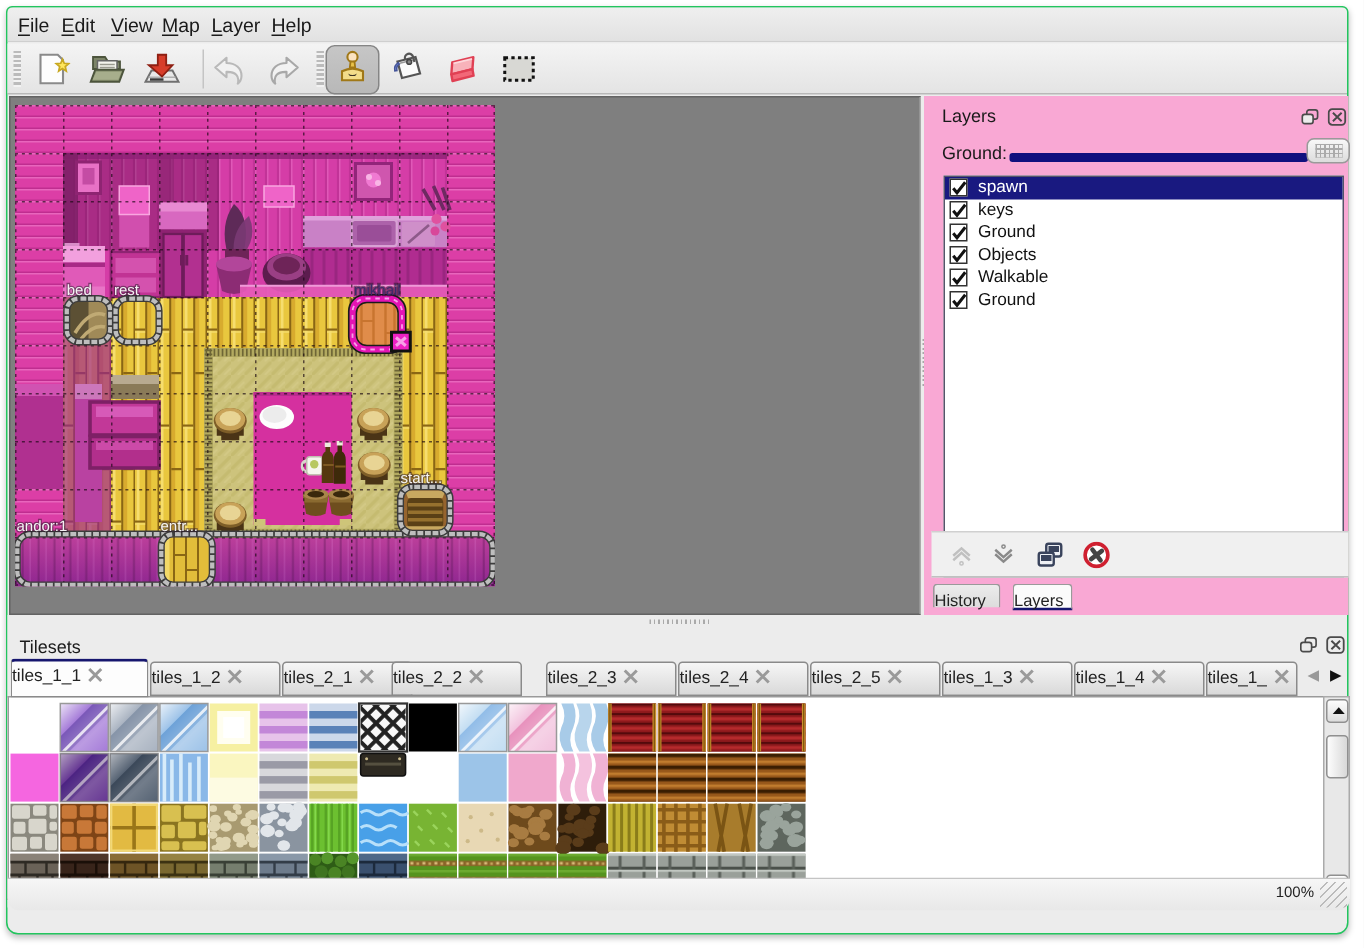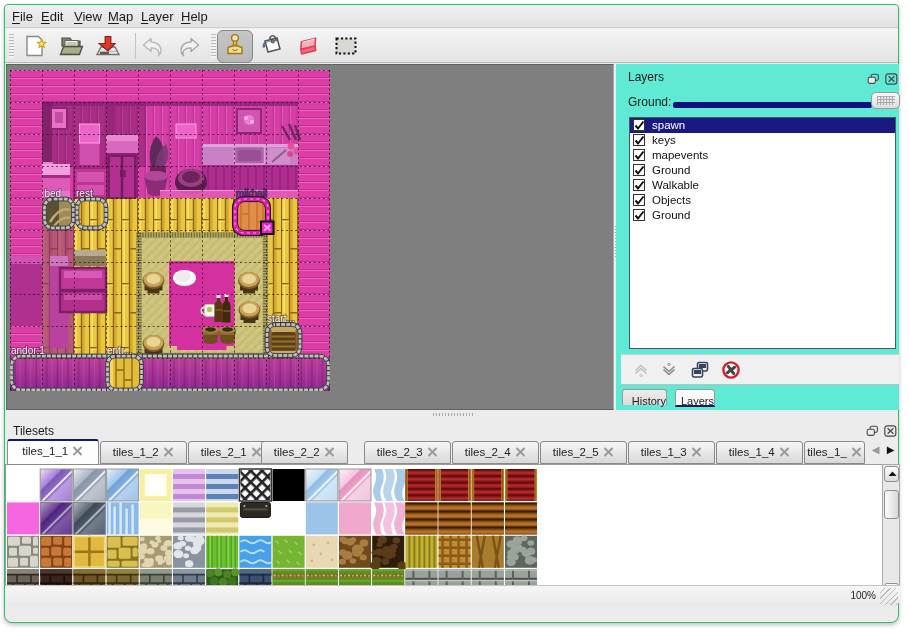--- a/index.html
+++ b/index.html
@@ -5,34 +5,34 @@
 #win {position:absolute;left:4px;top:4px;width:895px;height:619px;background:#ececec;border:1px solid #22c55e;border-radius:4px 4px 8px 8px;box-shadow:0 2px 4px rgba(0,0,0,0.25)}
 #menubar {position:absolute;left:0;top:0;width:100%;height:23px;background:linear-gradient(#efefef,#e2e2e2);border-bottom:1px solid #cfcfcf;border-radius:4px 4px 0 0}
 #menubar span {position:absolute;top:4px;font-size:13px;color:#1a1a1a}
 #menubar u {text-decoration-thickness:1px;text-underline-offset:2px}
 #toolbar {position:absolute;left:0;top:24px;width:100%;height:34px;background:linear-gradient(#f4f4f4,#e4e4e4);border-bottom:1px solid #b8b8b8}
 .tbi {position:absolute;top:5px}
 .handle {position:absolute;top:5px;width:5px;height:24px;background-image:repeating-linear-gradient(#bbb 0 1.4px,#f2f2f2 1.4px 3px)}
 .tsep {position:absolute;top:4px;width:1px;height:26px;background:#c4c4c4}
 #stampbtn {position:absolute;left:212px;top:1px;width:36px;height:33px;background:linear-gradient(#c6c6c6,#b8b8b8);border:1px solid #858585;border-radius:6px}
 #maparea {position:absolute;left:1px;top:59px;width:608px;height:346px;background:#7f7f7f;border:1px solid #636363;border-right:1px solid #aaa}
-#rightdock {position:absolute;left:611px;top:59px;width:283px;height:346px;background:#5eead4}
+#rightdock {position:absolute;left:611px;top:59px;width:283px;height:346px;background:#f9a8d4}
 .dtitle {position:absolute;font-size:12px;color:#1a1a1a}
-#llist {position:absolute;left:13px;top:53px;width:267px;height:232px;background:#fff;border:1px solid #55556a}
+#llist {position:absolute;left:13px;top:53px;width:267px;height:268px;background:#fff;border:1px solid #55556a}
 .lrow {position:relative;height:15px;font-size:11.5px;color:#111}
 .lrow.sel {background:#191980;color:#fff}
 .cb {position:absolute;left:3px;top:1px;width:12px;height:12px;background:#fff;border:1px solid #333;display:inline-block}
 .cb svg {position:absolute;left:0px;top:0px}
 .lt {position:absolute;left:22px;top:1px}
 #lbtnrow {position:absolute;left:5px;top:290px;width:278px;height:31px;background:#f0f0f0;border-top:1px solid #d0d0d0;border-bottom:1px solid #c0c0c0}
-.ptab {position:absolute;top:325px;height:16px;font-size:11px;color:#222;border:1px solid #9a9a9a;border-bottom:none;border-radius:3px 3px 0 0;text-align:right;padding-top:5px}
+.ptab {position:absolute;top:325px;height:16px;font-size:11px;color:#222;border:1px solid #9a9a9a;border-bottom:none;border-radius:3px 3px 0 0;text-align:left;padding-top:5px}
 #splitter {position:absolute;left:0;top:405px;width:100%;height:6px;background:#ececec}
 #tsdock {position:absolute;left:0;top:411px;width:825px;height:189px;background:#ececec}
 #tstabbar {position:absolute;left:0;top:23px;width:100%;height:26px}
-.tab {position:absolute;top:2px;height:23px;background:linear-gradient(#f6f6f6,#d9d9d9);border:1px solid #8a8a8a;border-radius:3px 3px 0 0;font-size:11.5px;color:#222;text-align:center;padding-top:4px;overflow:hidden;white-space:nowrap}
+.tab {position:absolute;top:2px;height:23px;background:linear-gradient(#f6f6f6,#d9d9d9);border:1px solid #8a8a8a;border-radius:3px 3px 0 0;font-size:11.5px;color:#222;text-align:left;padding-top:4px;overflow:hidden;white-space:nowrap}
 .tab svg {margin-left:4px;vertical-align:-1px}
 .tab.act {background:#fdfdfd;border-top:2px solid #16166e;top:0px;height:26px;z-index:2}
 #tsview {position:absolute;left:0px;top:48px;width:877px;height:136px;background:#fff;border:1px solid #9a9a9a;border-right:none}
 #tscroll {position:absolute;left:877px;top:48px;width:18px;height:136px;background:#e8e8e8;border:1px solid #aaa}
 .sbtn {position:absolute;left:0.5px;width:15px;height:16px;background:linear-gradient(#fdfdfd,#dcdcdc);border:1px solid #909090;border-radius:3px}
 #statusbar {position:absolute;left:0;top:580px;width:895px;height:22px;background:linear-gradient(#f6f6f6,#e8e8e8);border-top:1px solid #c4c4c4;border-radius:0 0 8px 8px;font-size:10px;color:#222}
 .fl {position:absolute;top:0}
 </style></head>
 <body>
 <div id="win">
@@ -327,45 +327,37 @@
             </svg>
           </span>
           <span class="lt">keys</span>
         </div>
         <div class="lrow">
           <span class="cb">
             <svg width="11" height="11" viewBox="0 0 11 11">
               <path d="M1.5 5.5 L4 8.5 L9.5 1.5" fill="none" stroke="#111" stroke-width="2"></path>
             </svg>
           </span>
-          <span class="lt">mapevents</span>
-        </div>
-        <div class="lrow">
-          <span class="cb">
-            <svg width="11" height="11" viewBox="0 0 11 11">
-              <path d="M1.5 5.5 L4 8.5 L9.5 1.5" fill="none" stroke="#111" stroke-width="2"></path>
-            </svg>
-          </span>
           <span class="lt">Ground</span>
         </div>
         <div class="lrow">
           <span class="cb">
             <svg width="11" height="11" viewBox="0 0 11 11">
               <path d="M1.5 5.5 L4 8.5 L9.5 1.5" fill="none" stroke="#111" stroke-width="2"></path>
             </svg>
           </span>
-          <span class="lt">Walkable</span>
+          <span class="lt">Objects</span>
         </div>
         <div class="lrow">
           <span class="cb">
             <svg width="11" height="11" viewBox="0 0 11 11">
               <path d="M1.5 5.5 L4 8.5 L9.5 1.5" fill="none" stroke="#111" stroke-width="2"></path>
             </svg>
           </span>
-          <span class="lt">Objects</span>
+          <span class="lt">Walkable</span>
         </div>
         <div class="lrow">
           <span class="cb">
             <svg width="11" height="11" viewBox="0 0 11 11">
               <path d="M1.5 5.5 L4 8.5 L9.5 1.5" fill="none" stroke="#111" stroke-width="2"></path>
             </svg>
           </span>
           <span class="lt">Ground</span>
         </div>
       </div>

